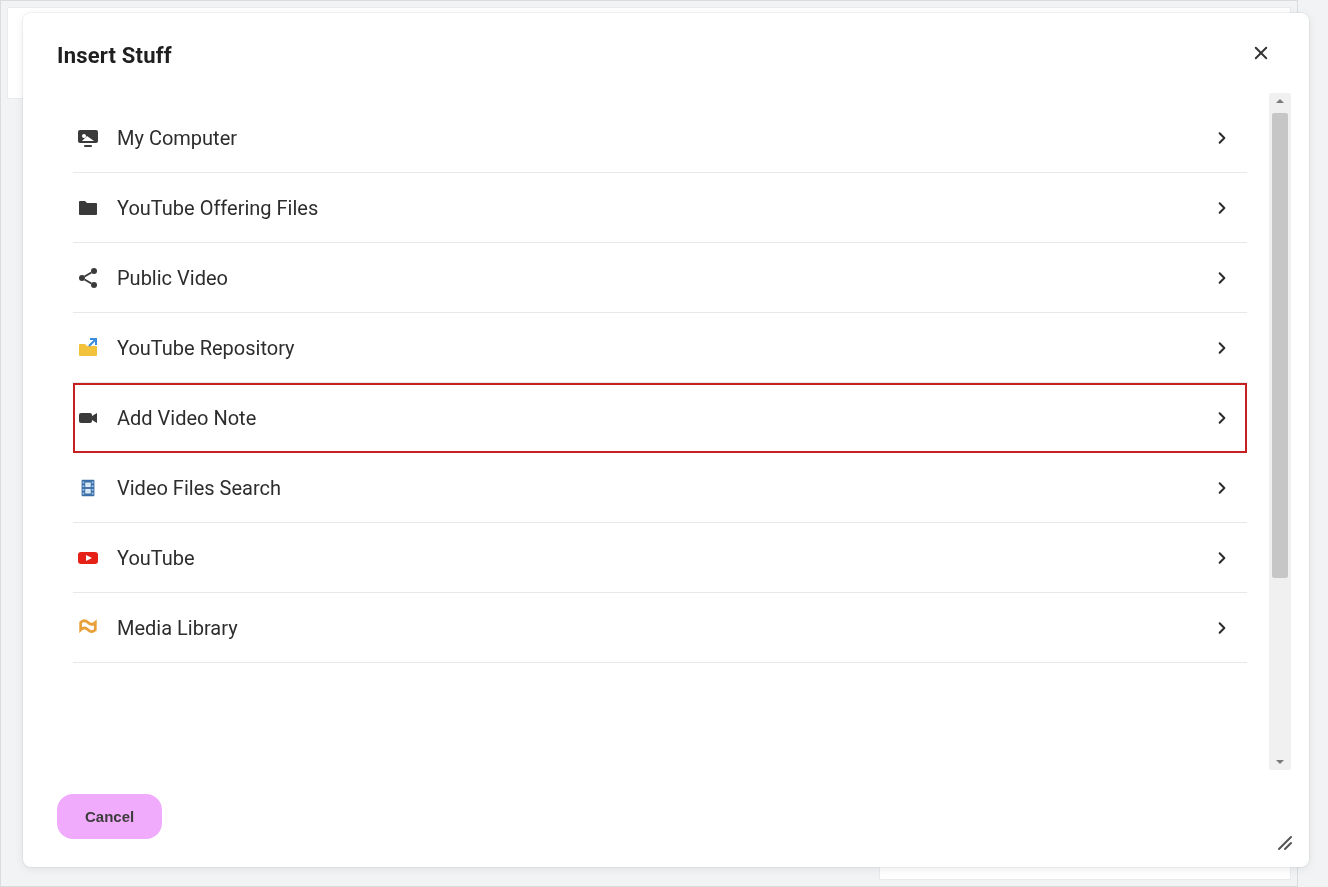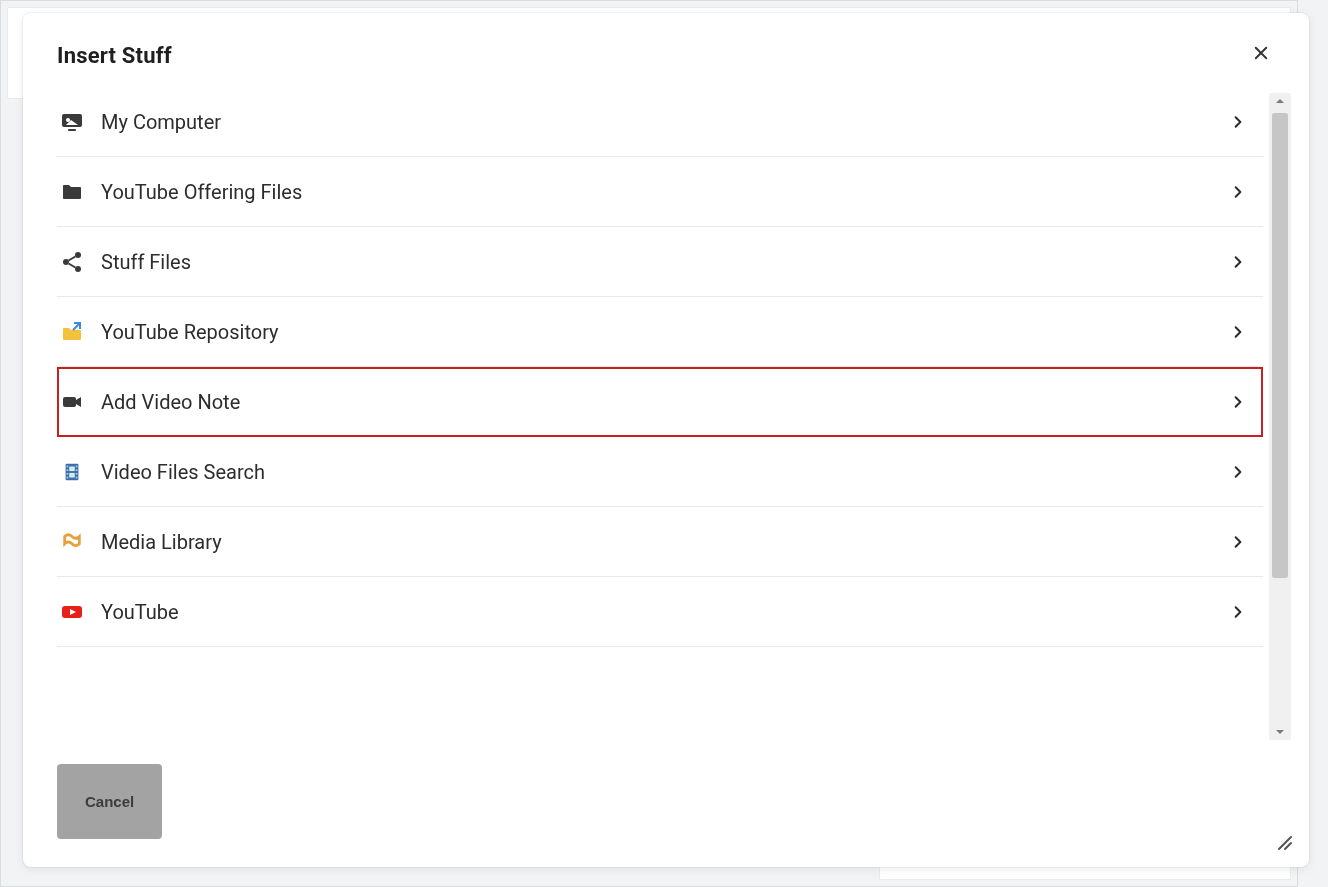--- a/index.html
+++ b/index.html
@@ -79,21 +79,21 @@
     display: flex;
     overflow: hidden;
   }
   .list-pane {
     flex: 1 1 auto;
     overflow: hidden;
     padding-right: 6px;
   }
   .list {
     list-style: none;
-    margin: 0;
+    margin: 16px;
     padding: 0;
   }
   .list-item {
     display: flex;
     align-items: center;
     height: 70px;
     border-bottom: 1px solid #e6e8eb;
     cursor: pointer;
     color: #2d2d2d;
     font-size: 20px;
@@ -156,24 +156,24 @@
     background: #c6c6c6;
     border-radius: 2px;
   }
   .dialog-footer {
     padding: 18px 34px 28px 34px;
     display: flex;
     align-items: center;
     justify-content: space-between;
   }
   .cancel-btn {
-    background: #a3a3a3;
+    background: #f0abfc;
     border: none;
-    border-radius: 4px;
-    padding: 29px 28px;
+    border-radius: 16px;
+    padding: 14px 28px;
     font-size: 15px;
     font-weight: 600;
     color: #3c3c3c;
     cursor: pointer;
   }
   .resize-grip {
     width: 20px; height: 20px;
     position: absolute;
     right: 16px;
     bottom: 16px;
@@ -238,21 +238,21 @@
 
           <li class="list-item">
             <span class="item-icon">
               <svg width="24" height="24" viewBox="0 0 24 24" fill="#3a3a3a">
                 <circle cx="18" cy="5" r="3"></circle>
                   <circle cx="6" cy="12" r="3"></circle>
                   <circle cx="18" cy="19" r="3"></circle>
                 <path d="M8.6 10.5 L15.4 6.5 M8.6 13.5 L15.4 17.5" stroke="#3a3a3a" stroke-width="2"></path>
               </svg>
             </span>
-            <span class="item-label">Stuff Files</span>
+            <span class="item-label">Public Video</span>
             <span class="item-chevron">
               <svg viewBox="0 0 24 24" fill="none" stroke="currentColor" stroke-width="3.5" stroke-linecap="round" stroke-linejoin="round">
                   <polyline points="8 4 16 12 8 20"></polyline>
                 </svg>
             </span>
           </li>
 
           <li class="list-item">
             <span class="item-icon">
               <svg width="24" height="24" viewBox="0 0 24 24">
@@ -303,40 +303,40 @@
             <span class="item-label">Video Files Search</span>
             <span class="item-chevron">
               <svg viewBox="0 0 24 24" fill="none" stroke="currentColor" stroke-width="3.5" stroke-linecap="round" stroke-linejoin="round">
                   <polyline points="8 4 16 12 8 20"></polyline>
                 </svg>
             </span>
           </li>
 
           <li class="list-item">
             <span class="item-icon">
-              <svg width="22" height="22" viewBox="0 0 24 24">
-                <path d="M4 6 Q8 2 12 6 Q16 10 20 6 V14 Q16 18 12 14 Q8 10 4 14 Z" fill="none" stroke="#e8a13a" stroke-width="3" stroke-linecap="round"></path>
-              </svg>
-            </span>
-            <span class="item-label">Media Library</span>
-            <span class="item-chevron">
-              <svg viewBox="0 0 24 24" fill="none" stroke="currentColor" stroke-width="3.5" stroke-linecap="round" stroke-linejoin="round">
-                  <polyline points="8 4 16 12 8 20"></polyline>
-                </svg>
-            </span>
-          </li>
-
-          <li class="list-item">
-            <span class="item-icon">
               <svg width="24" height="24" viewBox="0 0 24 24">
                 <rect x="2" y="6" width="20" height="12" rx="3" fill="#e62117"></rect>
                 <path d="M10 9 L16 12 L10 15 Z" fill="#fff"></path>
               </svg>
             </span>
             <span class="item-label">YouTube</span>
+            <span class="item-chevron">
+              <svg viewBox="0 0 24 24" fill="none" stroke="currentColor" stroke-width="3.5" stroke-linecap="round" stroke-linejoin="round">
+                  <polyline points="8 4 16 12 8 20"></polyline>
+                </svg>
+            </span>
+          </li>
+
+          <li class="list-item">
+            <span class="item-icon">
+              <svg width="22" height="22" viewBox="0 0 24 24">
+                <path d="M4 6 Q8 2 12 6 Q16 10 20 6 V14 Q16 18 12 14 Q8 10 4 14 Z" fill="none" stroke="#e8a13a" stroke-width="3" stroke-linecap="round"></path>
+              </svg>
+            </span>
+            <span class="item-label">Media Library</span>
             <span class="item-chevron">
               <svg viewBox="0 0 24 24" fill="none" stroke="currentColor" stroke-width="3.5" stroke-linecap="round" stroke-linejoin="round">
                   <polyline points="8 4 16 12 8 20"></polyline>
                 </svg>
             </span>
           </li>
 
         </ul>
       </div>
 

